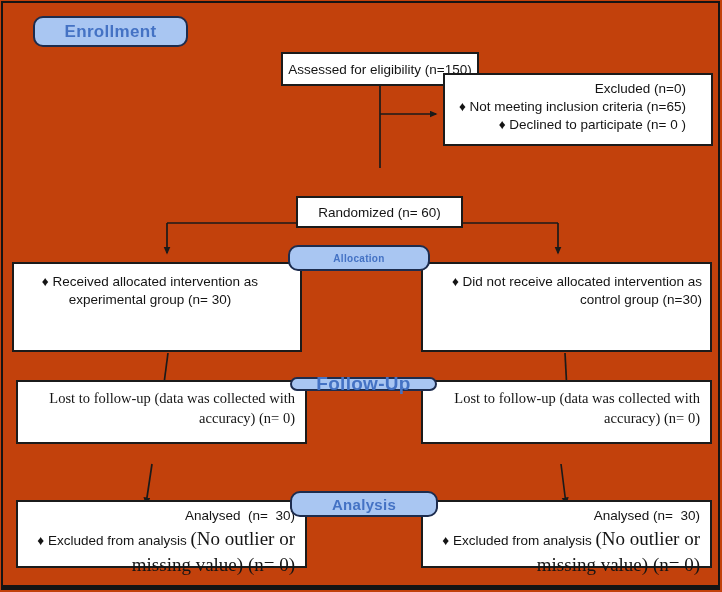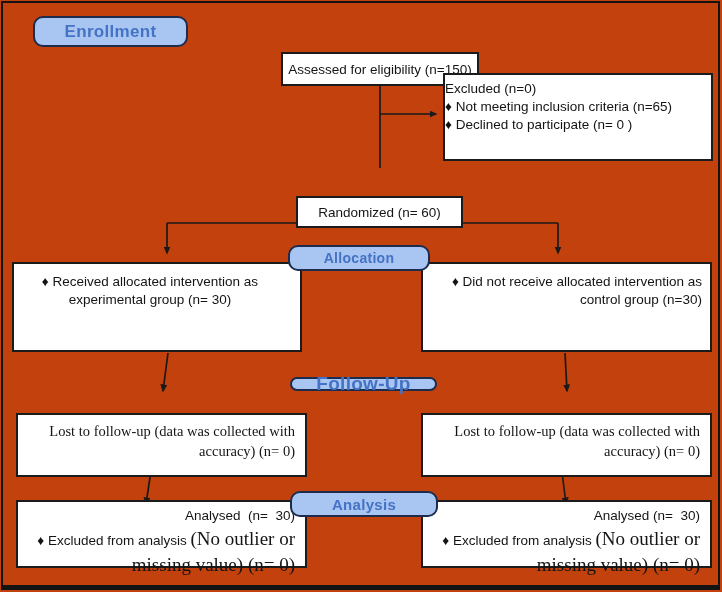--- a/index.html
+++ b/index.html
@@ -18,31 +18,31 @@
   }
   .center{display:flex;align-items:center;justify-content:center;text-align:center;margin-top:28px;}
   .stage{
     position:absolute;box-sizing:border-box;z-index:3;
     background:#a9c6f2;border:2px solid #1d2c4e;border-radius:10px;
     color:#4472c4;font-weight:bold;letter-spacing:.3px;
     display:flex;align-items:center;justify-content:center;
   }
   
   #enrollment-label{left:33px;top:16px;width:155px;height:31px;font-size:17px;}
-  #allocation-label{left:288px;top:245px;width:142px;height:26px;font-size:14px;}
+  #allocation-label{left:288px;top:245px;width:142px;height:26px;font-size:10px;}
   #followup-label{left:290px;top:377px;width:147px;height:14px;font-size:19px;}
   #analysis-label{left:290px;top:491px;width:148px;height:26px;font-size:15px;}
   
   #assessed-box{left:281px;top:24px;width:198px;height:34px;}
-  #excluded-box{left:443px;top:73px;width:270px;height:88px;padding:5px 25px 0 0;line-height:1.32;}
+  #excluded-box{left:443px;top:73px;width:270px;height:73px;text-align:right;padding:5px 25px 0 0;line-height:1.32;}
   #randomized-box{left:296px;top:168px;width:167px;height:32px;}
   #alloc-left-box{left:12px;top:262px;width:290px;height:90px;text-align:center;padding:9px 22px 0 8px;line-height:1.35;}
   #alloc-right-box{left:421px;top:262px;width:291px;height:90px;text-align:right;padding:9px 8px 0 8px;line-height:1.35;}
   #fu-left-box,#fu-right-box{
-    top:413px;width:291px;height:64px;text-align:right;
+    top:380px;width:291px;height:64px;text-align:right;
     font-family:"Liberation Serif",serif;font-size:14.5px;
     padding:7px 10px 0 26px;line-height:1.35;
   }
   #fu-left-box{left:16px;}
   #fu-right-box{left:421px;}
   #an-left-box,#an-right-box{
     top:500px;width:291px;height:68px;text-align:right;
     padding:5px 10px 0 18px;line-height:1.38;
   }
   #an-left-box{left:16px;}

